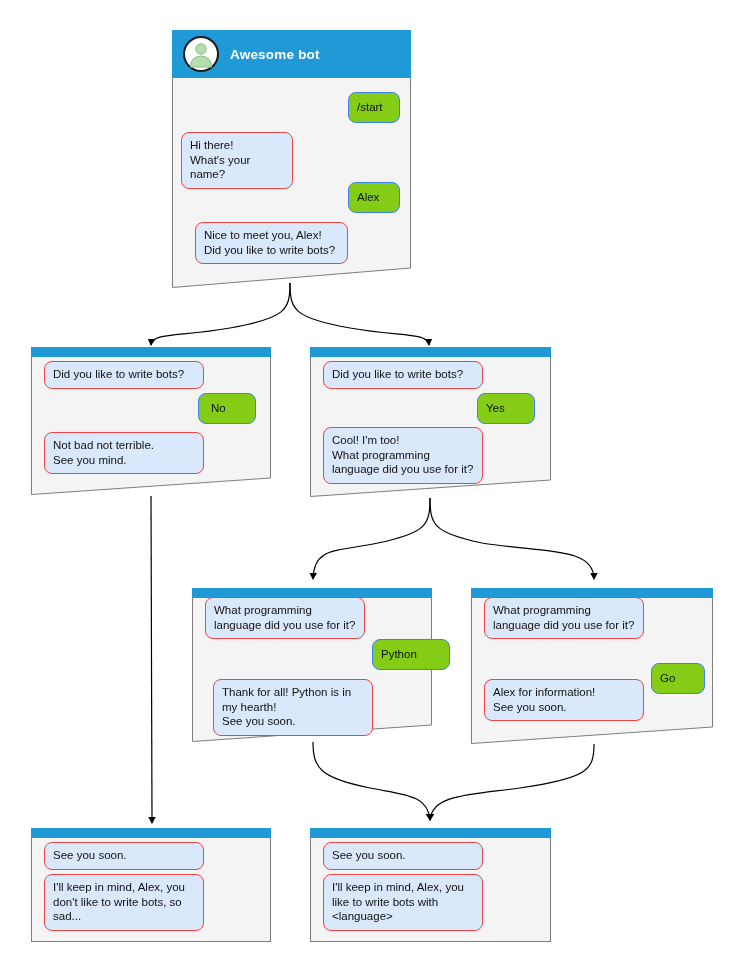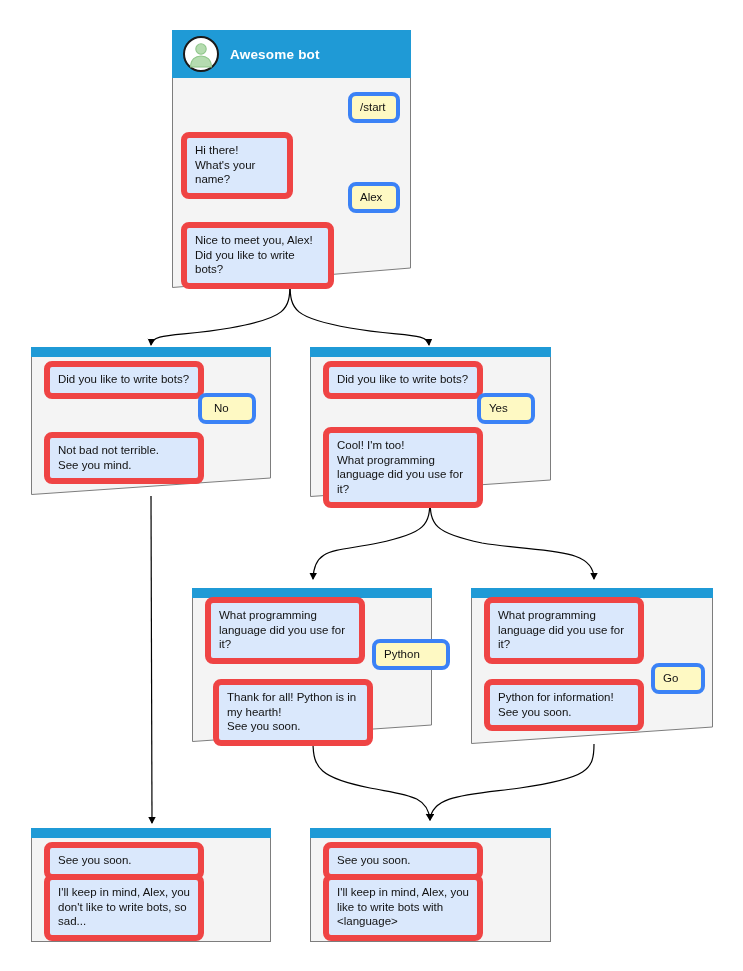--- a/index.html
+++ b/index.html
@@ -39,25 +39,25 @@
     box-sizing:border-box;
     border-radius:8px;
     padding:5px 8px 6px 8px;
     font-size:11.5px;
     line-height:14.5px;
     color:#111111;
     white-space:pre-line;
   }
   .bub.bot{
     background:#dae8fc;
-    border:6px solid #ef4444;
+    border:1px solid #ef4444;
   }
   .bub.user{
-    background:#fef9c3;
-    border:4px solid #3b82f6;
+    background:#84cc16;
+    border:1px solid #3b82f6;
   }
 
   
   .bighdr{
     position:absolute;left:0;top:0;width:100%;height:48px;
     background:#1f9ad6;
     z-index:4;
     display:flex;align-items:center;
   }
   .avatar{
@@ -117,21 +117,21 @@
       <div class="bot-title">Awesome bot</div>
     </div>
 
     <div class="content">
       <div class="bub user" style="left:176px;top:62px;width:52px;height:31px;
            display:flex;align-items:center;">/start</div>
       <div class="bub bot" style="left:9px;top:102px;width:112px;">Hi there!
 What's your name?</div>
       <div class="bub user" style="left:176px;top:152px;width:52px;height:31px;
            display:flex;align-items:center;">Alex</div>
-      <div class="bub bot" style="left:9px;top:192px;width:153px;">Nice to meet you, Alex!
+      <div class="bub bot" style="left:23px;top:192px;width:153px;">Nice to meet you, Alex!
 Did you like to write bots?</div>
     </div>
   </div>
 
   <div class="card slant" style="left:31px;top:347px;width:240px;height:148px;">
     <svg class="skew-svg" viewBox="0 0 240 148" preserveAspectRatio="none">
       <polygon points="0.5,0.5 239.5,0.5 239.5,131 0.5,147.5" fill="#f4f4f4" stroke="#7d7d7d" stroke-width="1"></polygon>
     </svg>
     <div class="hdr" style="height:10px;"></div>
     <div class="content">
@@ -177,21 +177,21 @@
   <div class="card slant" style="left:471px;top:588px;width:242px;height:156px;">
     <svg class="skew-svg" viewBox="0 0 242 156" preserveAspectRatio="none">
       <polygon points="0.5,0.5 241.5,0.5 241.5,139 0.5,155.5" fill="#f4f4f4" stroke="#7d7d7d" stroke-width="1"></polygon>
     </svg>
     <div class="hdr" style="height:10px;"></div>
     <div class="content">
       <div class="bub bot" style="left:13px;top:9px;width:160px;">What programming
 language did you use for it?</div>
       <div class="bub user" style="left:180px;top:51px;width:54px;height:31px;
            display:flex;align-items:center;margin-top:24px;">Go</div>
-      <div class="bub bot" style="left:13px;top:91px;width:160px;">Python for information!
+      <div class="bub bot" style="left:13px;top:91px;width:160px;">Alex for information!
 See you soon.</div>
     </div>
   </div>
 
   <div class="card" style="left:31px;top:828px;width:240px;height:114px;">
     <div class="skew-body"></div>
     <div class="hdr" style="height:10px;"></div>
     <div class="content">
       <div class="bub bot" style="left:13px;top:14px;width:160px;">See you soon.</div>
       <div class="bub bot" style="left:13px;top:46px;width:160px;">I'll keep in mind, Alex, you

